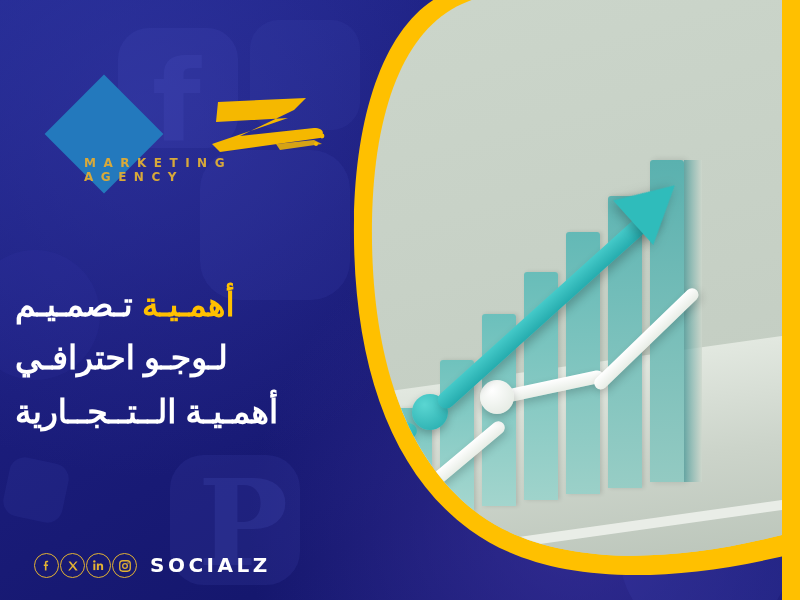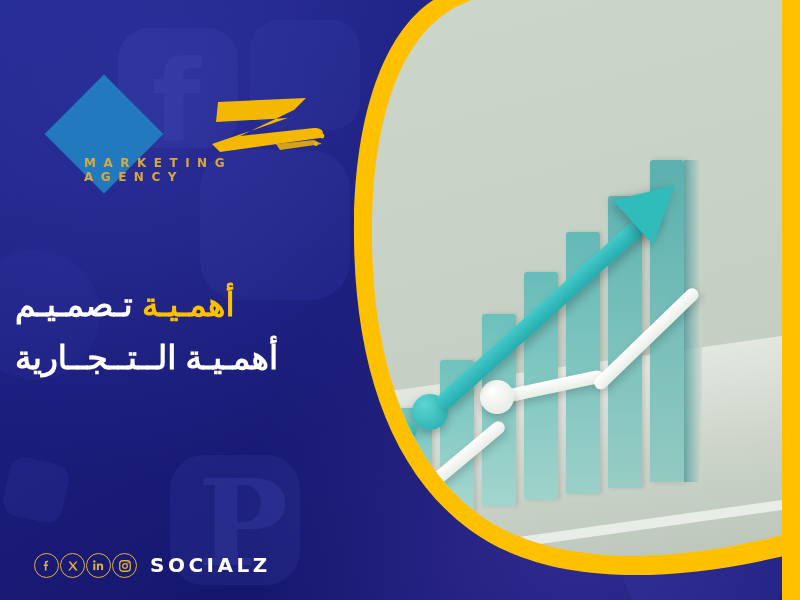--- a/index.html
+++ b/index.html
@@ -244,20 +244,21 @@
       <circle cx="106" cy="50" r="2" fill="#F5B800"></circle>
     </svg>
     <div class="logo-tag">MARKETING AGENCY</div>
   </div>
 
   <div class="headline">
     <div class="hl-line">
       <span class="hl-yellow">أهمـيـة</span>
       <span>تـصمـيـم</span>
     </div>
+    <div class="hl-line">لـوجـو احترافـي</div>
     <div class="hl-line">أهمـيـة الــتــجــارية</div>
   </div>
 
   <div class="footer">
     <div class="soc">
       <svg viewBox="0 0 24 24" width="13" height="13">
         <path d="M15 6h-2.2c-.5 0-.8.3-.8.9V10H15l-.4 3h-2.6v8H9v-8H7v-3h2V6.6C9 4.6 10.2 3 12.6 3H15z" fill="#e2b233"></path>
       </svg>
     </div>
     <div class="soc">

